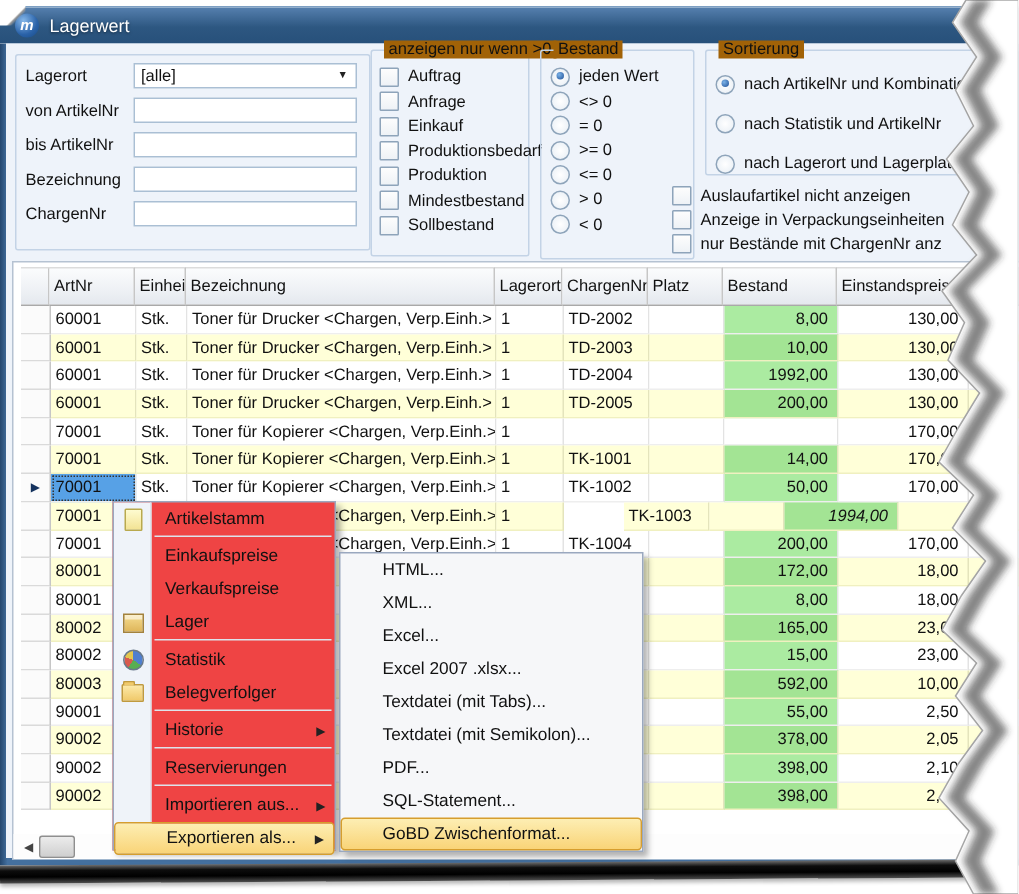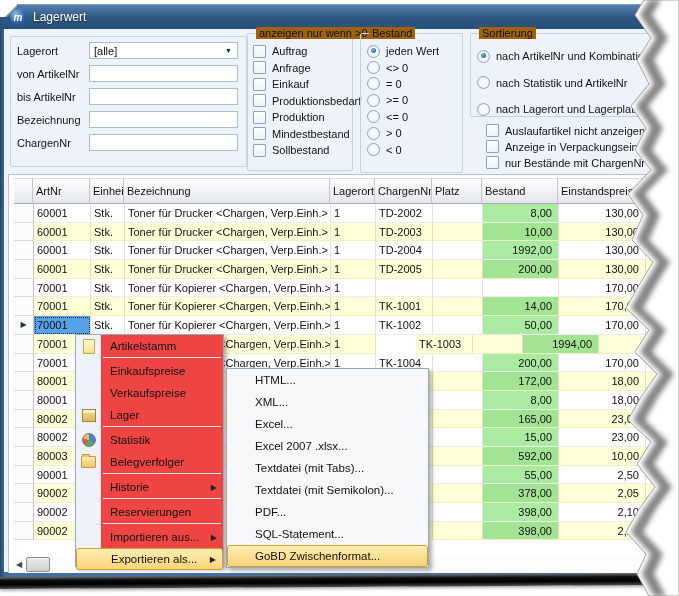--- a/index.html
+++ b/index.html
@@ -35,21 +35,21 @@
   .ckbox{width:11px;height:11px;border:1px solid #8ea4ba;border-radius:1px;flex:none;
     background:linear-gradient(#fdfdfd,#eef2f6)}
   .cklab,.rdlab{margin-left:6px;white-space:nowrap}
   .rdlist{padding:9px 0 0 6px}
   .rdrow{display:flex;align-items:center;height:16.4px;white-space:nowrap}
   .rdlist2 .rdrow{height:26.5px}
   .rdot{width:11px;height:11px;border:1px solid #8ea4ba;border-radius:50%;flex:none;position:relative;
     background:radial-gradient(#fff,#e6edf4)}
   .rdot.sel::after{content:"";position:absolute;left:2.5px;top:2.5px;width:5px;height:5px;border-radius:50%;
     background:radial-gradient(circle at 35% 35%,#7ab2e8,#1e4f95)}
-  .extra{position:absolute;left:486px;top:123px;z-index:3}
+  .extra{position:absolute;left:448px;top:123px;z-index:3}
   .extra .ckrow{height:15.5px}
 
   
   .tableregion{position:absolute;left:8px;top:174px;width:671px;height:398px;background:#fff;z-index:3;
     border-top:1px solid #b5c2d2;border-left:1px solid #b5c2d2}
   .thead{position:absolute;left:14px;top:178px;display:flex;z-index:4}
   .hc{height:26px;box-sizing:border-box;padding:6px 2px 0 3px;overflow:hidden;white-space:nowrap;
     background:linear-gradient(#fbfcfd,#edf0f4 65%,#e4e8ee);
     border-right:1px solid #c6c6c6;border-bottom:1px solid #a9a9a9;border-top:1px solid #dcdcdc}
   .hind{width:19px;flex:none}
@@ -352,21 +352,21 @@
         <div class="tc" style="width: 34px; flex: 0 0 auto;"></div>
       </div>
       <div class="trow yel">
         <div class="ind"></div>
         <div class="tc" style="width: 57px; flex: 0 0 auto;">70001</div>
         <div class="tc" style="width: 34px; flex: 0 0 auto;">Stk.</div>
         <div class="tc" style="width: 206px; flex: 0 0 auto;">Toner für Kopierer &lt;Chargen, Verp.Einh.&gt;</div>
         <div class="tc" style="width: 45px; flex: 0 0 auto;">1</div>
         <div class="tc" style="width: 57px; flex: 0 0 auto; margin-left: 40px;">TK-1003</div>
         <div class="tc" style="width: 50px; flex: 0 0 auto;"></div>
-        <div class="tc num grn" style="width: 76px; flex: 0 0 auto;">1994,00</div>
+        <div class="tc num grn" style="width: 76px; flex: 0 0 auto; font-style: italic;">1994,00</div>
         <div class="tc num" style="width: 87px; flex: 0 0 auto;">170,00</div>
         <div class="tc" style="width: 34px; flex: 0 0 auto;"></div>
       </div>
       <div class="trow">
         <div class="ind"></div>
         <div class="tc" style="width: 57px; flex: 0 0 auto;">70001</div>
         <div class="tc" style="width: 34px; flex: 0 0 auto;">Stk.</div>
         <div class="tc" style="width: 206px; flex: 0 0 auto;">Toner für Kopierer &lt;Chargen, Verp.Einh.&gt;</div>
         <div class="tc" style="width: 45px; flex: 0 0 auto;">1</div>
         <div class="tc" style="width: 57px; flex: 0 0 auto;">TK-1004</div>

